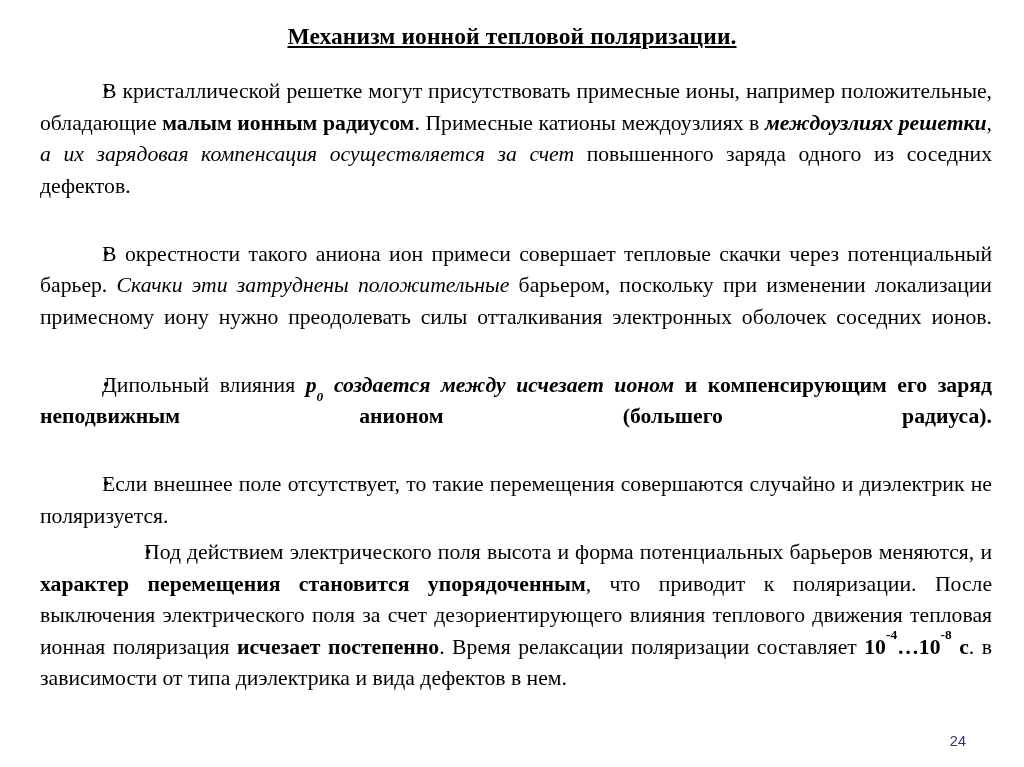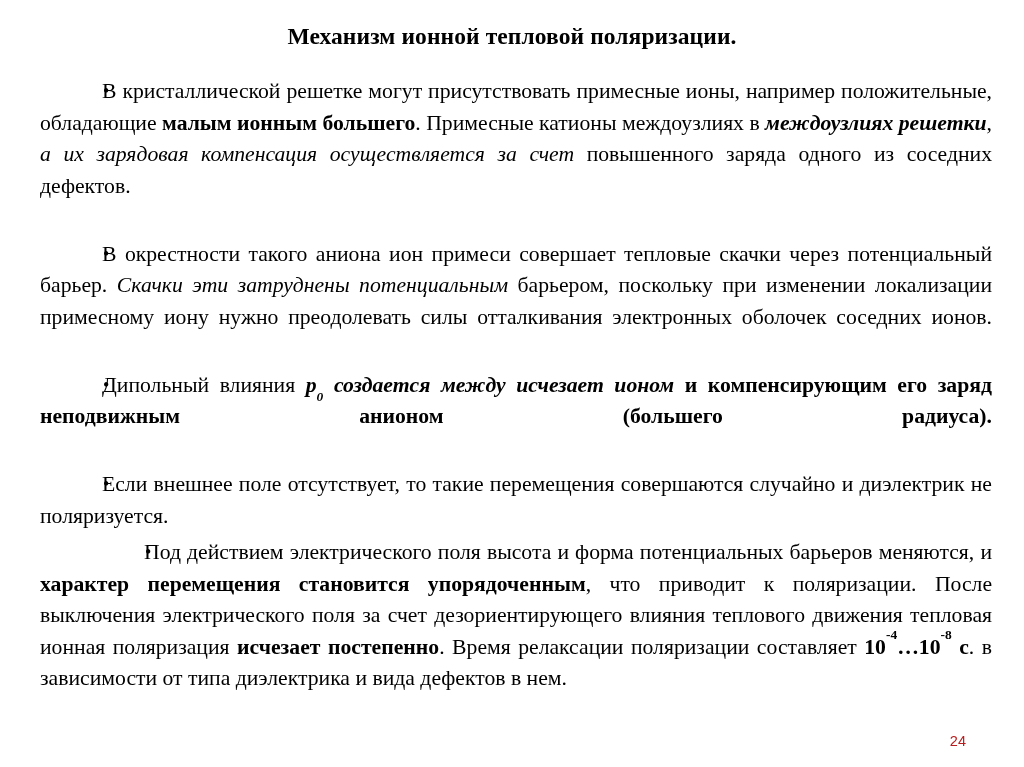--- a/index.html
+++ b/index.html
@@ -14,20 +14,21 @@
     color: #000000;
     overflow: hidden;
     position: relative;
   }
 
   .slide {
     position: relative;
     width: 1024px;
     height: 767px;
     box-sizing: border-box;
+    text-decoration: underline;
   }
 
   .slide-title {
     text-align: center;
     font-weight: bold;
     font-size: 23.5px;
     line-height: 1.1;
     letter-spacing: 0.1px;
     padding-top: 24px;
     margin: 0 0 14px 0;
@@ -82,39 +83,39 @@
   }
   sub { bottom: -0.28em; }
   sup { top: -0.50em; }
 
   .page-number {
     position: absolute;
     right: 58px;
     bottom: 18px;
     font-family: "Liberation Sans", "DejaVu Sans", sans-serif;
     font-size: 14.5px;
-    color: #b91c1c;
+    color: #4c1d95;
     margin-left: 23px;
   }
 </style>
 </head>
 <body>
 
 <div class="slide">
 
   <h1 class="slide-title">Механизм ионной тепловой поляризации.</h1>
 
   <div class="body-area">
 
     <p class="bullet-para indent-std">
-      <span class="bullet">•</span><span>В кристаллической решетке могут присутствовать примесные ионы, например положительные, обладающие </span><b>малым ионным большего</b><span>. Примесные катионы междоузлиях в </span><span class="bi">междоузлиях решетки</span><span>, </span><i>а их зарядовая компенсация осуществляется за счет </i><span>повышенного заряда одного из соседних дефектов.</span>
+      <span class="bullet">•</span><span>В кристаллической решетке могут присутствовать примесные ионы, например положительные, обладающие </span><b>малым ионным радиусом</b><span>. Примесные катионы междоузлиях в </span><span class="bi">междоузлиях решетки</span><span>, </span><i>а их зарядовая компенсация осуществляется за счет </i><span>повышенного заряда одного из соседних дефектов.</span>
     </p>
 
     <p class="bullet-para indent-std">
-      <span class="bullet">•</span><span>В окрестности такого аниона ион примеси совершает тепловые скачки через потенциальный барьер. </span><i>Скачки эти затруднены потенциальным </i><span>барьером, поскольку при изменении локализации примесному иону нужно преодолевать силы отталкивания электронных оболочек соседних ионов.</span>
+      <span class="bullet">•</span><span>В окрестности такого аниона ион примеси совершает тепловые скачки через потенциальный барьер. </span><i>Скачки эти затруднены положительные </i><span>барьером, поскольку при изменении локализации примесному иону нужно преодолевать силы отталкивания электронных оболочек соседних ионов.</span>
     </p>
 
     <p class="bullet-para indent-std">
       <span class="bullet">•</span><span>Дипольный влияния </span><span class="bi"><span>p</span><sub>0</sub></span><span class="bi"> создается между исчезает ионом </span><b>и компенсирующим его заряд неподвижным анионом (большего радиуса).</b>
     </p>
 
     <p class="bullet-para indent-std ragged">
       <span class="bullet">•</span><span>Если внешнее поле отсутствует, то такие перемещения совершаются случайно и диэлектрик не поляризуется.</span>
     </p>
 

